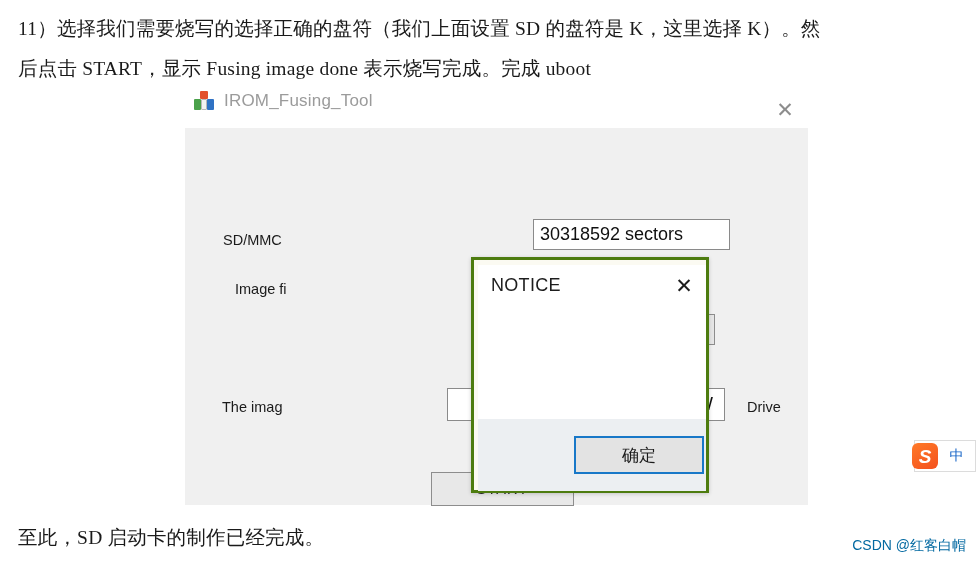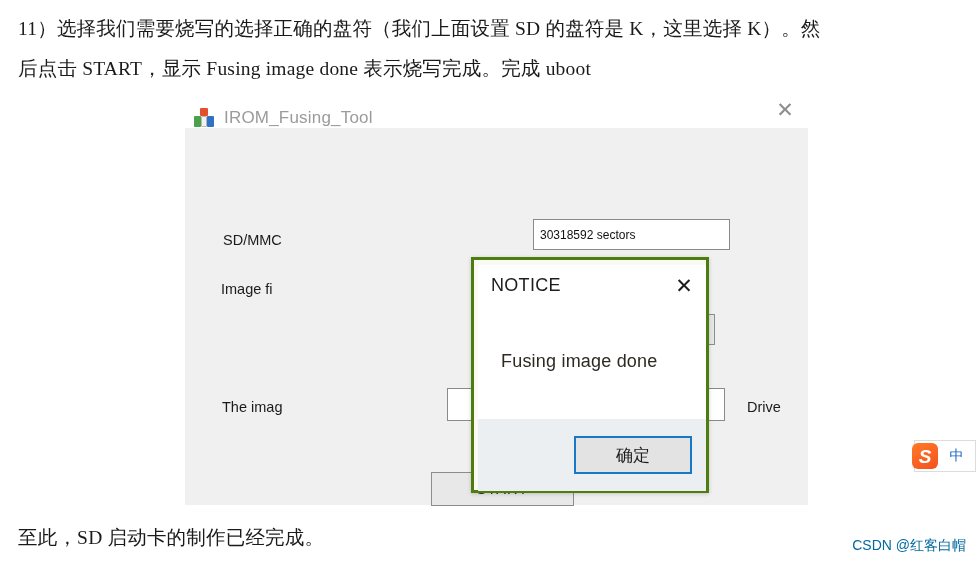--- a/index.html
+++ b/index.html
@@ -38,21 +38,21 @@
     background: #f0f0f0;
     box-sizing: border-box;
   }
   .titlebar {
     position: absolute;
     left: 0; top: 0;
     width: 100%;
     height: 37px;
     background: #ffffff;
     display: flex;
-    align-items: flex-end;
+    align-items: flex-start;
   }
   .title-icon {
     width: 20px;
     height: 20px;
     margin-left: 9px;
     margin-right: 10px;
     position: relative;
     flex: none;
   }
   .title-icon .blk {
@@ -98,21 +98,21 @@
     font-size: 14.5px;
     color: #1b1b1b;
     white-space: nowrap;
   }
   .text-field {
     position: absolute;
     box-sizing: border-box;
     background: #ffffff;
     border: 1px solid #8a8a8a;
     font-family: "Liberation Sans", sans-serif;
-    font-size: 12px;
+    font-size: 18px;
     color: #101010;
     display: flex;
     align-items: center;
     padding-left: 6px;
     overflow: hidden;
     white-space: nowrap;
   }
   .btn {
     position: absolute;
     box-sizing: border-box;
@@ -124,21 +124,21 @@
     display: flex;
     align-items: center;
     justify-content: center;
   }
 
   
   #label-sdmmc       { left: 38px; top: 104px; }
   #field-sectors     { left: 348px; top: 91px; width: 197px; height: 31px; }
 
   
-  #label-imagefile   { left: 36px; top: 153px; }
+  #label-imagefile   { left: 50px; top: 153px; }
   #field-imagepath   { left: 37px; top: 185px; width: 389px; height: 32px; }
   #btn-browse        { left: 458px; top: 186px; width: 72px; height: 31px; }
 
   
   #label-theimage    { left: 37px; top: 271px; }
   #field-from        { left: 262px; top: 260px; width: 82px; height: 33px; }
   #label-to          { left: 358px; top: 271px; }
   #label-on          { left: 475px; top: 271px; }
   #field-to          { left: 382px; top: 260px; width: 84px; height: 33px; }
   #field-drive       { left: 504px; top: 260px; width: 36px; height: 33px; }
@@ -203,21 +203,21 @@
   .dialog-footer {
     position: absolute;
     left: 0; bottom: 0;
     width: 228px;
     height: 72px;
     background: #eceff2;
   }
   .dialog-ok {
     position: absolute;
     left: 96px; top: 17px;
-    width: 118px; height: 38px;
+    width: 130px; height: 38px;
     box-sizing: border-box;
     background: #e3e3e3;
     border: 2px solid #1878c8;
     display: flex;
     align-items: center;
     justify-content: center;
     font-family: "Liberation Sans", sans-serif;
     font-size: 17px;
     color: #1b1b1b;
   }
@@ -306,21 +306,20 @@
     <div class="text-field" id="field-drive">W</div>
     <div class="form-label" id="label-drive">Drive</div>
 
     <div class="btn" id="btn-start">START</div>
   </div>
 
   <div class="dialog">
     <div class="dialog-inner">
       <div class="dialog-title">NOTICE</div>
       <div class="dialog-close">✕</div>
-      <div class="dialog-message">Fusing image done</div>
       <div class="dialog-footer">
         <div class="dialog-ok">确定</div>
       </div>
     </div>
   </div>
 
 </div>
 
 <div class="ime-badge">
   <span class="ime-logo">S</span>

